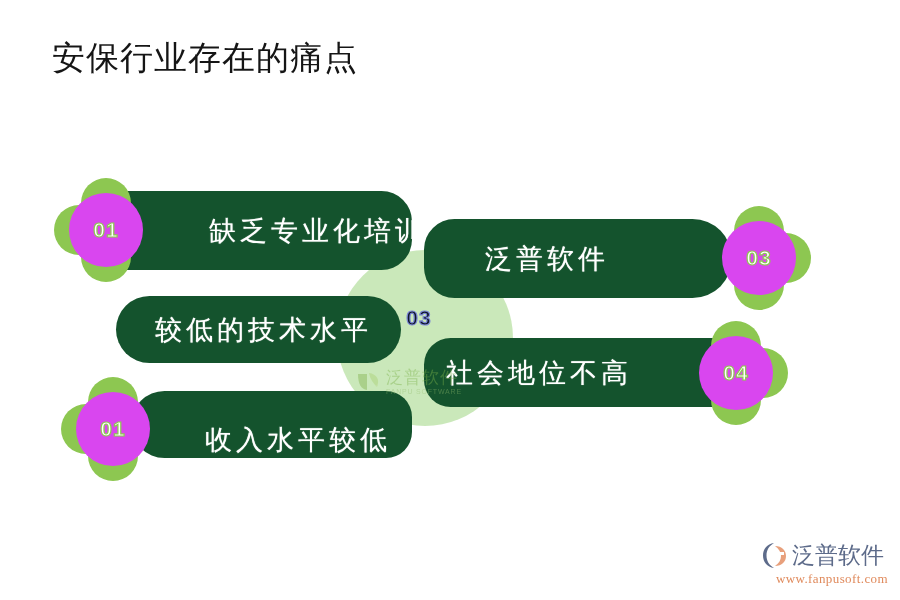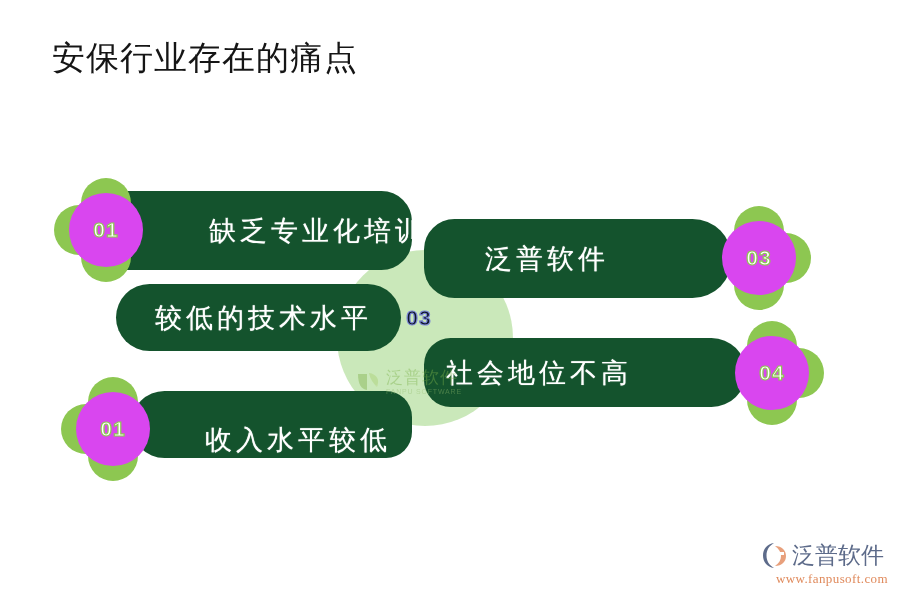--- a/index.html
+++ b/index.html
@@ -248,33 +248,33 @@
       <div class="petal top"></div>
       <div class="petal bottom"></div>
       <div class="petal right"></div>
       <div class="disc">
         <span class="num">03</span>
       </div>
     </div>
   </div>
 
   <div class="row">
-    <div class="bar r-left" style="left:116px; top:284px; width:285px; height:67px; border-radius:34px 34px 34px 34px; padding-left:39px;">
+    <div class="bar r-left" style="left:116px; top:296px; width:285px; height:67px; border-radius:34px 34px 34px 34px; padding-left:39px;">
       <span class="bar-label">较低的技术水平</span>
     </div>
     <div id="badge-03">
       <span class="num">03</span>
     </div>
   </div>
 
   <div class="row">
     <div class="bar r-right" style="left:424px; top:338px; width:322px; height:69px; padding-right:114px; justify-content:flex-end;padding-left:24px;">
       <span class="bar-label">社会地位不高</span>
     </div>
-    <div class="badge" style="left:720px; top:321px;">
+    <div class="badge" style="left:684px; top:321px;">
       <div class="petal top"></div>
       <div class="petal bottom"></div>
       <div class="petal right"></div>
       <div class="disc">
         <span class="num">04</span>
       </div>
     </div>
   </div>
 
   <div class="row">

